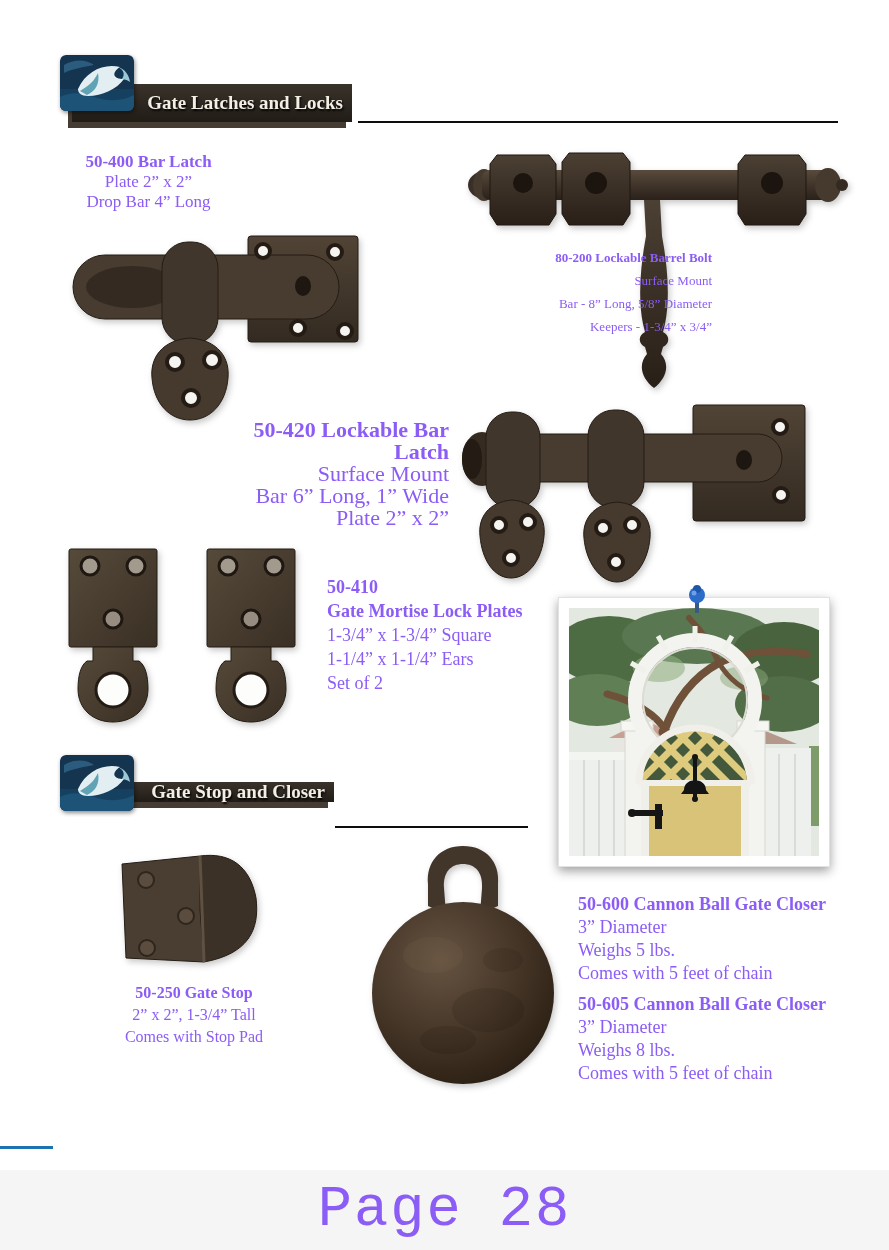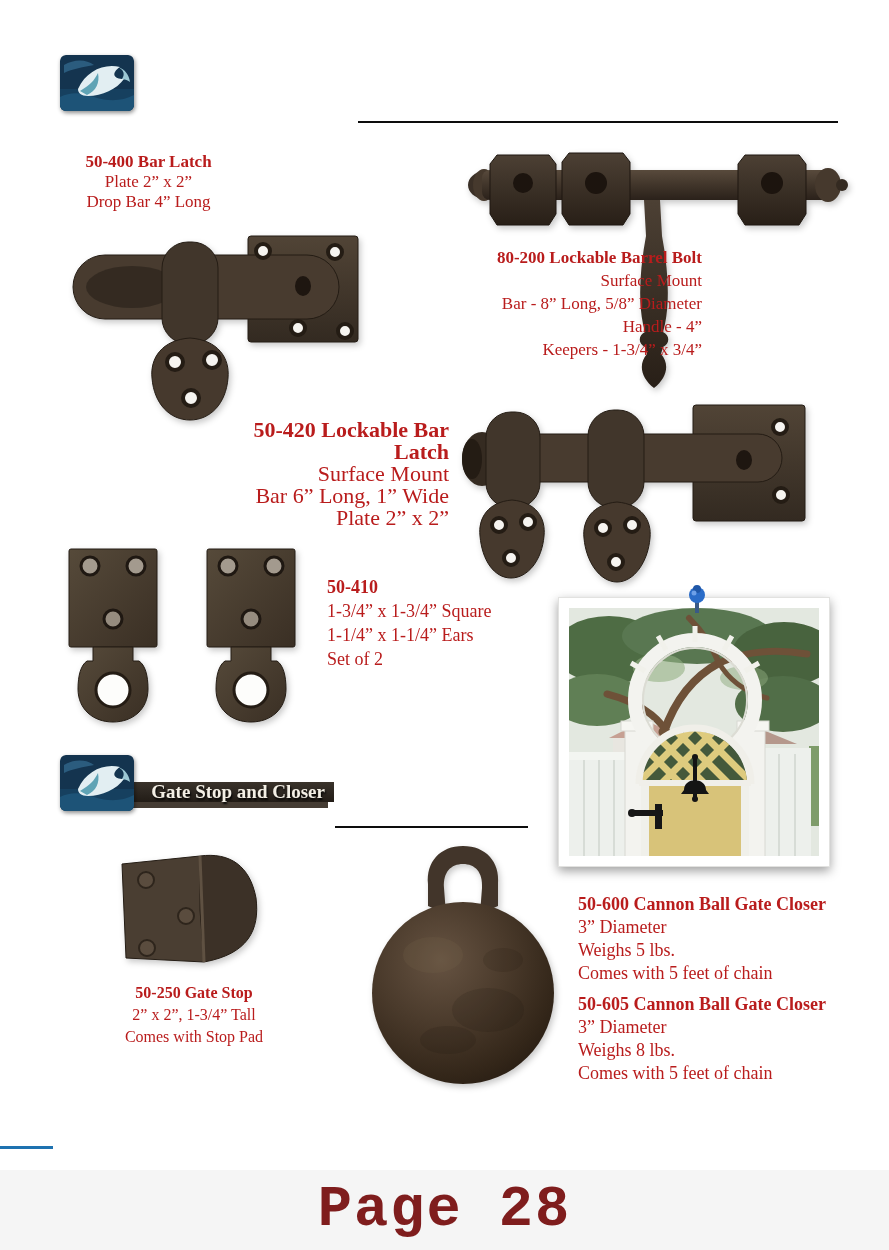--- a/index.html
+++ b/index.html
@@ -13,53 +13,56 @@
     background:linear-gradient(180deg,#3a332b 0%,#2c2620 55%,#221c16 100%);
     color:#f3efe5; font-weight:bold; font-size:19px;
     display:flex; align-items:center; justify-content:flex-end;
     padding-right:9px; text-shadow:1px 2px 2px rgba(0,0,0,.95);
     box-shadow:-5px 7px 0 -1px #453c33;
   }
   .wave-thumb { border-radius:6px; overflow:hidden; box-shadow:1px 2px 4px rgba(0,0,0,.45); z-index:3; }
   .rule { background:#0d0d0d; height:2px; }
 
   
-  .spec { color:#b91c1c; }
+  .spec { color:#8b5cf6; }
   .spec .t { font-weight:bold; }
   .ctr { text-align:center; }
   .rgt { text-align:right; }
 
   .photo { filter:drop-shadow(2px 3px 3px rgba(0,0,0,.22)); }
 
   
   .gate-frame { background:#fff; padding:10px; border:1px solid #e2e2e0;
     box-shadow:0 4px 10px rgba(0,0,0,.38); }
 
   
   .footer-band { background:#f5f5f5; }
   .page-num { font-family:"Liberation Mono","DejaVu Sans Mono",monospace;
-    font-weight:bold; font-size:57px; text-align:center; letter-spacing:2px; color:#7f1d1d; }
+    font-weight:normal; font-size:57px; text-align:center; letter-spacing:2px; color:#8b5cf6; }
   .accent-line { background:#1e72b0; }
 </style>
 </head>
 <body>
 
 <div class="page">
 
   <div class="abs wave-thumb" style="left:60px;top:55px;width:74px;height:56px">
     <svg width="74" height="56" viewBox="0 0 74 56">
       <rect width="74" height="56" rx="5" fill="#14344f"></rect>
       <rect y="34" width="74" height="22" fill="#16405f"></rect>
       <path d="M0 42 C12 36 22 38 34 42 C50 47 62 46 74 40 L74 56 L0 56 Z" fill="#1d5377"></path>
       <path d="M18 34 C26 16 44 8 60 12 C51 18 53 24 64 24 C57 34 42 41 28 41 C21 41 18 38 18 34 Z" fill="#e2eef2"></path>
       <path d="M20 36 C30 30 34 26 38 18 C40 28 36 36 27 40 Z" fill="#5fa3b5"></path>
       <path d="M58 12 C65 14 69 20 70 27 C66 24 62 24 62 24 C66 18 62 14 58 12 Z" fill="#9cc8d4"></path>
       <path d="M4 10 C14 4 26 4 34 10 C24 12 12 14 4 18 Z" fill="#2b5c7e"></path>
     </svg>
   </div>
+  <div class="abs banner-bar" style="left:72px;top:84px;width:280px;height:38px">
+    <span>Gate Latches and Locks</span>
+  </div>
   <div class="abs rule" style="left:358px;top:121px;width:480px"></div>
 
   <div class="abs spec ctr" style="left:76px;top:152px;width:145px;font-size:17px;line-height:20px">
     <div class="t">50-400 Bar Latch</div>
     <div>Plate 2” x 2”</div>
     <div>Drop Bar 4” Long</div>
   </div>
 
   <div class="abs photo" style="left:468px;top:148px">
     <svg width="382" height="245" viewBox="0 0 382 245">
@@ -84,25 +87,24 @@
         <path d="M101 5 h54 l7 9 v52 l-7 11 h-54 l-7 -11 v-52 Z"></path>
         <path d="M277 7 h54 l7 9 v50 l-7 11 h-54 l-7 -11 v-50 Z"></path>
       </g>
       <circle cx="55" cy="35" r="10" fill="#1c140e"></circle>
       <circle cx="128" cy="35" r="11" fill="#1c140e"></circle>
       <circle cx="304" cy="35" r="11" fill="#1c140e"></circle>
       <path d="M176 52 L192 52 L194 88 C200 120 202 152 197 176 L195 184 C202 187 202 196 195 199 L193 206 C202 216 199 230 186 240 C173 230 170 216 179 206 L177 199 C170 196 170 187 177 184 L175 176 C170 152 172 120 178 88 Z" fill="url(#bb2)"></path>
     </svg>
   </div>
 
-  <div class="abs spec rgt" style="left:402px;top:246px;width:300px;font-size:17px;line-height:23px">
+  <div class="abs spec rgt" style="left:412px;top:246px;width:300px;font-size:13px;line-height:23px">
     <div class="t">80-200 Lockable Barrel Bolt</div>
     <div>Surface Mount</div>
     <div>Bar - 8” Long, 5/8” Diameter</div>
-    <div>Handle - 4”</div>
     <div>Keepers - 1-3/4” x 3/4”</div>
   </div>
 
   <div class="abs photo" style="left:70px;top:230px">
     <svg width="292" height="192" viewBox="0 0 292 192">
       <defs>
         <linearGradient id="g400" x1="0" y1="0" x2="0" y2="1">
           <stop offset="0" stop-color="#514436"></stop>
             <stop offset="1" stop-color="#332a21"></stop>
         </linearGradient>
@@ -183,20 +185,21 @@
           <circle cx="71" cy="19" r="9" fill="#a39a8e"></circle>
           <circle cx="48" cy="72" r="9" fill="#968c7f"></circle>
         </g>
       </g>
       <use href="#mplate" x="138"></use>
     </svg>
   </div>
 
   <div class="abs spec" style="left:327px;top:575px;width:210px;font-size:18px;line-height:24px">
     <div class="t">50-410</div>
+    <div class="t">Gate Mortise Lock Plates</div>
     <div>1-3/4” x 1-3/4” Square</div>
     <div>1-1/4” x 1-1/4” Ears</div>
     <div>Set of 2</div>
   </div>
 
   <div class="abs gate-frame" style="left:558px;top:597px;width:272px;height:270px">
     <svg width="250" height="248" viewBox="0 0 250 248">
       <defs>
         <clipPath id="latticeClip">
             <path d="M72 176 A53 53 0 0 1 178 176 Z"></path>

